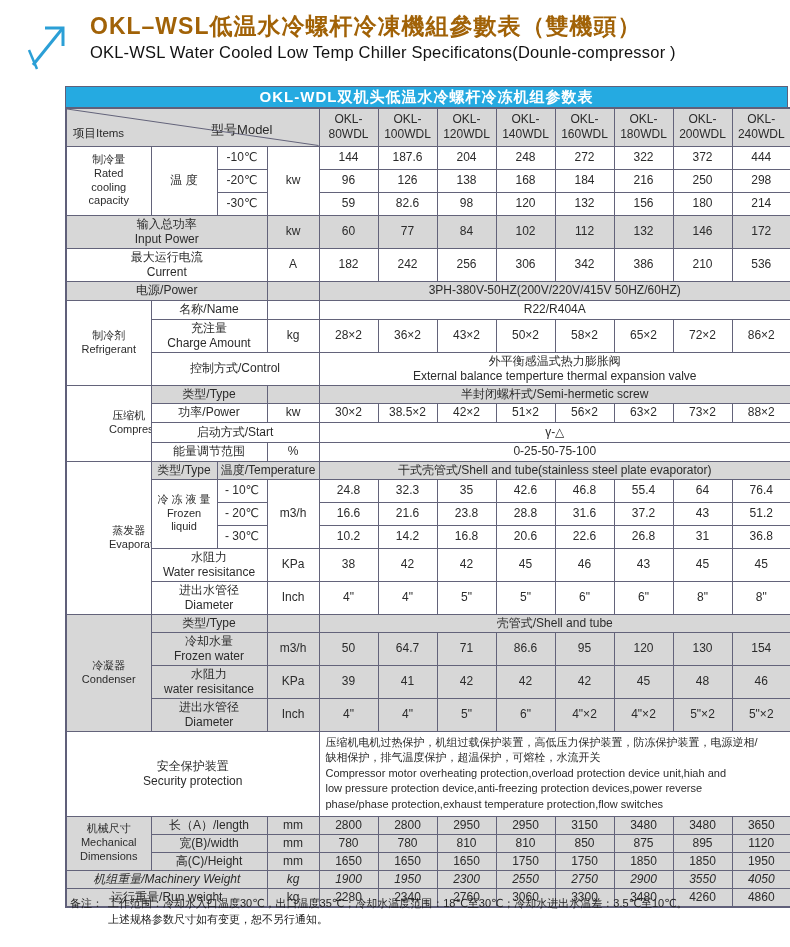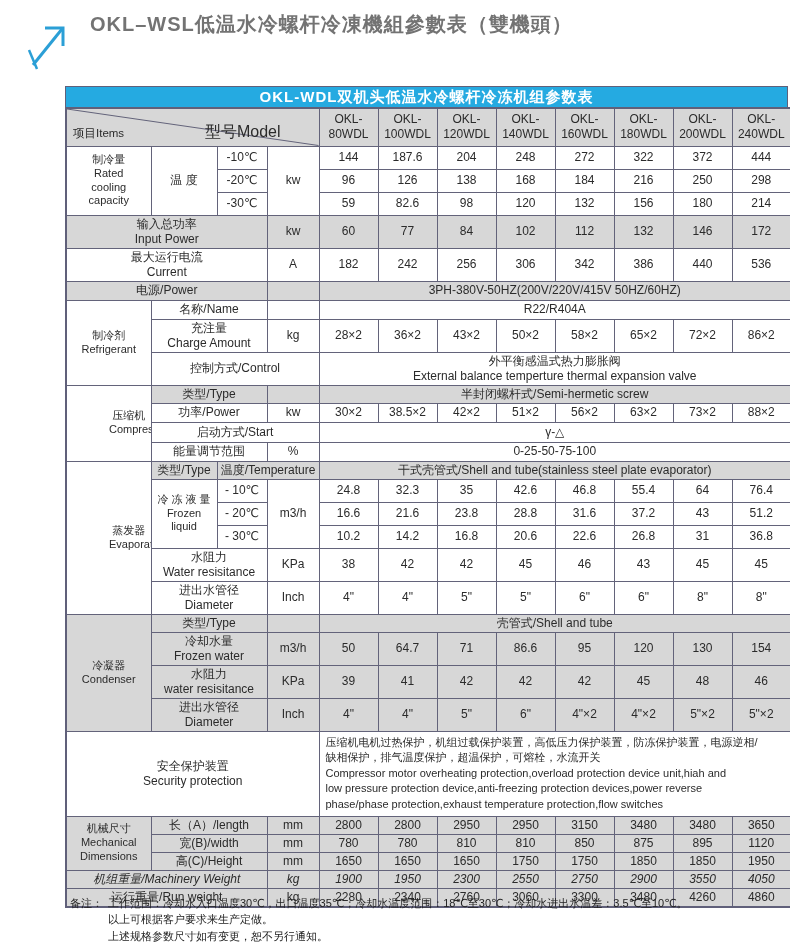--- a/index.html
+++ b/index.html
@@ -5,21 +5,21 @@
   html,body{margin:0;padding:0;background:#ffffff;}
   body{
     width:790px;height:947px;
     font-family:"Liberation Sans","DejaVu Sans",sans-serif;
     color:#2b2b2b;position:relative;overflow:hidden;
   }
   
   .page-header{position:absolute;left:26px;top:12px;width:740px;}
   .arrow-wrap{position:absolute;left:0;top:8px;width:48px;height:54px;}
   .titles{margin-left:64px;}
-  .title-cn{font-size:20px;font-weight:bold;letter-spacing:1px;color:#737373;line-height:1.25;}
+  .title-cn{font-size:23px;font-weight:bold;letter-spacing:1px;color:#a16207;line-height:1.25;}
   .title-en{font-size:16.5px;color:#111;margin-top:2px;letter-spacing:0.2px;}
   
   .table-wrap{position:absolute;left:65px;top:86px;width:723px;}
   .banner{
     background:#25aae1;color:#ffffff;text-align:center;
     font-size:15px;font-weight:bold;letter-spacing:1px;
     height:20px;line-height:20px;
     border:1px solid #60607a;border-bottom:none;
   }
   table.spec{
@@ -35,41 +35,42 @@
   }
   table.spec tr.shaded td{background:#d7d7d7;}
   table.spec td.w{background:#ffffff !important;padding-left:42px;}
   table.spec td.left{text-align:left;padding:3px 6px;font-size:11px;line-height:1.42;}
   table.spec td.sm{font-size:11px;}
   
   table.spec td.diag{position:relative;padding:0;}
   .dl{position:absolute;left:0;top:0;width:100%;height:100%;}
   .dl line{stroke:#63637a;stroke-width:1;vector-effect:non-scaling-stroke;}
   .di{position:absolute;left:6px;bottom:5px;font-size:11.5px;}
-  .dm{position:absolute;right:38px;top:36%;font-size:16px;}
+  .dm{position:absolute;right:46px;top:36%;font-size:13px;}
   
   .notes{position:absolute;left:70px;top:895px;width:712px;font-size:11px;line-height:1.48;color:#222;display:flex;}
   .notes-label{flex:0 0 38px;white-space:nowrap;}
   .notes-lines{flex:1;}
   .note-line{white-space:nowrap;}
   .note-line:first-child{text-indent:0;}
 </style>
 </head>
 <body>
 
 <div class="page-header">
   <div class="arrow-wrap">
     <svg width="48" height="54" viewBox="0 0 48 54" fill="none">
       <path d="M7 45 L36 9" stroke="#2b9fd6" stroke-width="3"></path>
       <path d="M19 8 L37 8 L37 26" stroke="#2b9fd6" stroke-width="3" fill="none"></path>
       <path d="M3 30 L11 49" stroke="#2b9fd6" stroke-width="2.5"></path>
     </svg>
   </div>
   <div class="titles">
     <div class="title-cn">OKL–WSL低温水冷螺杆冷凍機組參數表（雙機頭）</div>
+    <div class="title-en">OKL-WSL Water Cooled Low Temp Chiller Specificatons(Dounle-compressor )</div>
   </div>
 </div>
 
 <div class="table-wrap">
   <div class="banner">OKL-WDL双机头低温水冷螺杆冷冻机组参数表</div>
   <table class="spec">
     <colgroup>
         <col style="width: 85px;">
         <col style="width: 66px;">
         <col style="width: 50px;">
@@ -160,21 +161,21 @@
         <tr style="height: 30px;">
           <td colspan="3">最大运行电流
 Current</td>
           <td>A</td>
           <td>182</td>
           <td>242</td>
           <td>256</td>
           <td>306</td>
           <td>342</td>
           <td>386</td>
-          <td>440</td>
+          <td>210</td>
           <td>536</td>
         </tr>
         <tr class="shaded" style="height: 19px;">
           <td colspan="3">电源/Power</td>
           <td></td>
           <td colspan="8">3PH-380V-50HZ(200V/220V/415V  50HZ/60HZ)</td>
         </tr>
         <tr style="height: 19px;">
           <td rowspan="3" class="sm">制冷剂
 Refrigerant</td>
@@ -416,16 +417,15 @@
           <td>4860</td>
         </tr>
       </tbody>
   </table>
 </div>
 
 <div class="notes">
   <div class="notes-label">备注：</div>
   <div class="notes-lines">
     <div class="note-line">工作范围：冷却水入口温度30℃，出口温度35℃；冷却水温度范围：18℃至30℃；冷却水进出水温差：3.5℃至10℃。</div>
-    <div class="note-line">以上可根据客户要求来生产定做。</div>
     <div class="note-line">上述规格参数尺寸如有变更，恕不另行通知。</div>
   </div>
 </div>
 
 </body></html>

